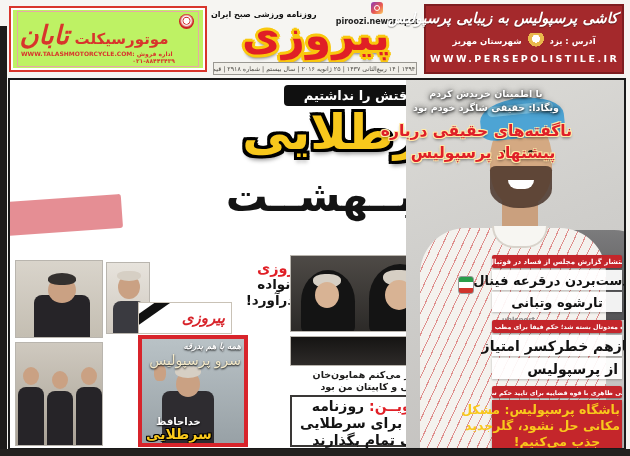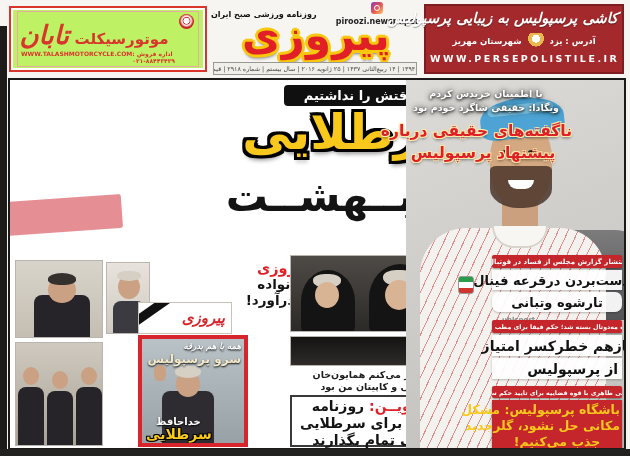--- a/index.html
+++ b/index.html
@@ -104,21 +104,21 @@
   .minilogo .txt { position:absolute; right:6px; top:6px; font-size:15px; font-weight:900;
     font-style:italic; color:#d8242b; }
   .miniribbon { position:absolute; left:-12px; top:4px; width:46px; height:9px;
     background:#111; transform:rotate(-35deg); }
 
   
   .behzadi { left:128px; top:255px; width:110px; height:112px; border:4px solid #d8242b;
     background:linear-gradient(#b9c2c6,#98a1a6); overflow:hidden; }
   .behzadi .scr1 { position:absolute; top:2px; right:3px; font-size:8.5px; font-weight:900;
     color:#fff; font-style:italic; text-shadow:0 1px 2px #000; white-space:nowrap; }
-  .behzadi .scr2 { position:absolute; top:13px; right:3px; font-size:12px; font-weight:bold;
+  .behzadi .scr2 { position:absolute; top:13px; right:3px; font-size:14px; font-weight:normal;
     color:#f3e9c9; text-shadow:0 1px 2px #000; white-space:nowrap;margin-left:28px; }
   .behzadi .bye1 { position:absolute; bottom:16px; left:14px; font-size:10px; color:#fff;
     font-weight:bold; text-shadow:0 1px 2px #000;text-align:right; }
   .behzadi .bye2 { position:absolute; bottom:1px; left:4px; font-size:14px; font-weight:900;
     color:#f8c81c; text-shadow:-1px -1px 0 #000,1px -1px 0 #000,-1px 1px 0 #000,1px 1px 0 #000; }
 
   
   .ph-women { right:168px; top:175px; left:auto; width:166px; height:77px;
     background:linear-gradient(#4e4a46,#2c2a28); }
   .chador { position:absolute; background:#141414; border-radius:50% 50% 10% 10%; }
@@ -318,21 +318,21 @@
       <div>با اطمینان خریدش کردم</div>
       <div>ویگادا: حقیقی شاگرد خودم بود</div>
     </div>
     <div class="abs hagh-r">
       <div>ناگفته‌های حقیقی درباره</div>
       <div>پیشنهاد پرسپولیس</div>
     </div>
 
     <div class="abs rc strip" style="top:175px; height:13px;">انتشار گزارش مجلس از فساد در فوتبال</div>
     <div class="abs rc card" style="top:190px; height:20px;">ازدست‌بردن درقرعه فینال</div>
-    <div class="abs rc card" style="top:212px; height:20px;border-radius:7px;">تارشوه وتبانی</div>
+    <div class="abs rc card" style="top:212px; height:20px;">تارشوه وتبانی</div>
     <div class="abs rc strip" style="top:240px; height:13px; font-size:6.3px;">پرونده مه‌دوتال بسته شد؛ حکم فیفا برای مطب ولاتکو</div>
     <div class="abs rc card" style="top:255px; height:21px; font-size:14px;">بازهم خطرکسر امتیاز</div>
     <div class="abs rc card" style="top:278px; height:21px; font-size:14px; justify-content:flex-start; padding-right:4px;">از پرسپولیس</div>
     <div class="abs rc strip" style="top:306px; height:12px; font-size:6.3px;">رایزنی طاهری با قوه قضاییه برای تایید حکم سوشا</div>
     <div class="abs rc redbox" style="top:320px; height:52px;">
       <div>باشگاه پرسپولیس: مشکل</div>
       <div>مکانی حل نشود، گلرجدید</div>
       <div>جذب می‌کنیم!</div>
     </div>
 

